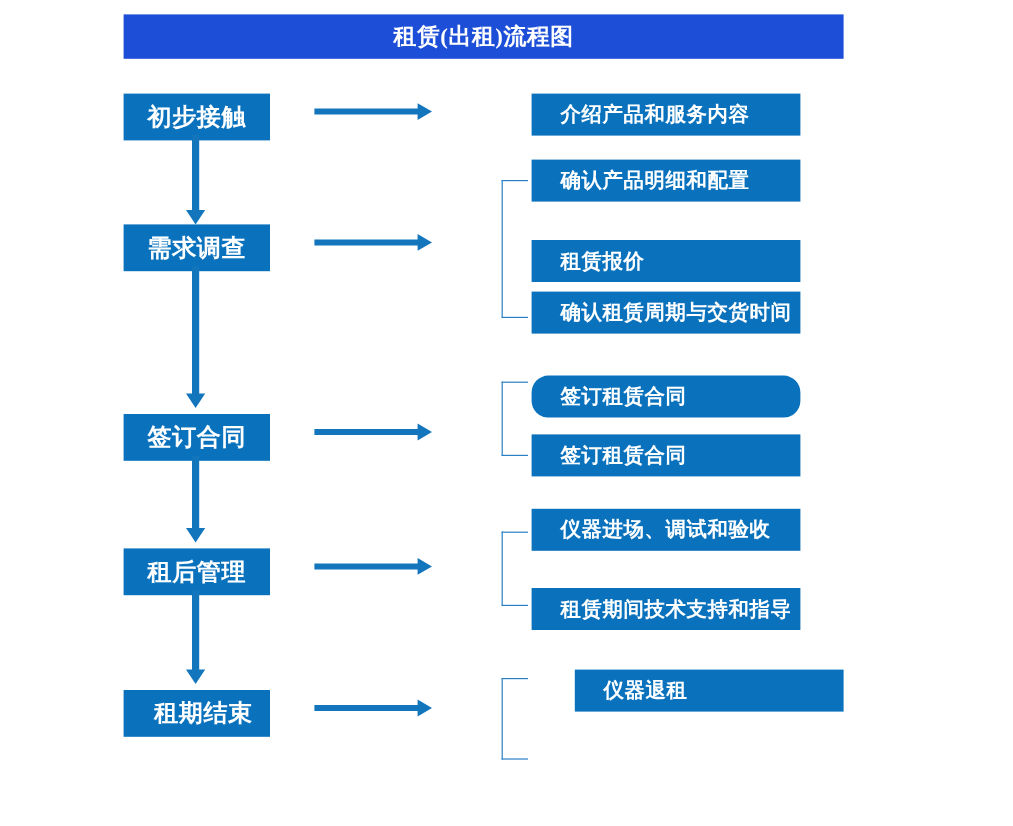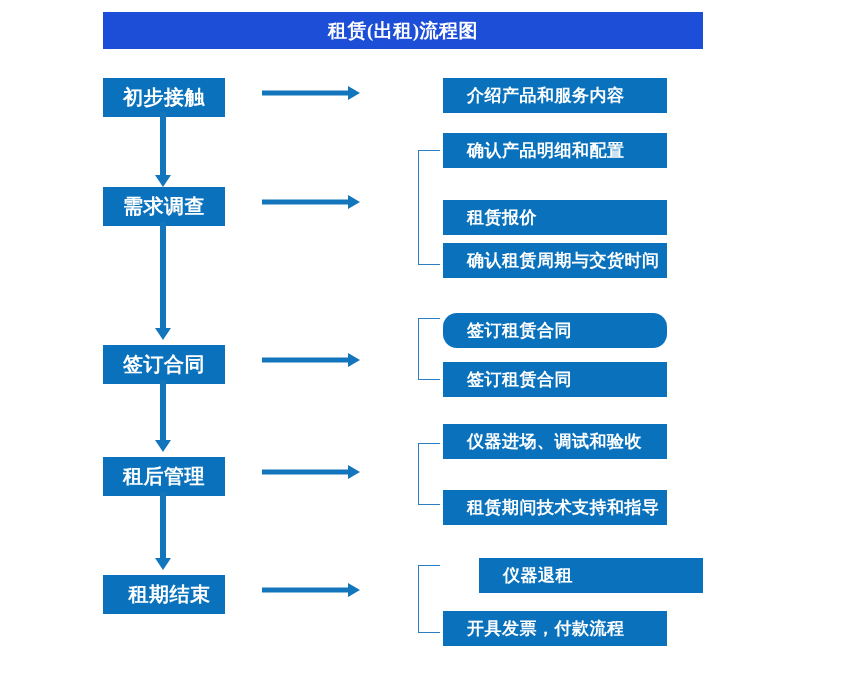--- a/index.html
+++ b/index.html
@@ -161,15 +161,14 @@
   <div class="h-arrow" style="left:262px; top:583px; width:98px;">
     <svg width="98" height="14" viewBox="0 0 98 14">
       <path d="M0 4.5 H86 V0 L98 7 L86 14 V9.5 H0 Z" fill="#1376bd"></path>
     </svg>
   </div>
 
   <div class="bracket" style="left:418px; top:565px; height:68px;"></div>
 
   <div class="box detail-box" style="top:558px;margin-left:36px;">仪器退租</div>
 
-  <div class="box detail-box" style="top:611px;">开具发票，付款流程</div>
 
 </div>
 
 </body></html>

